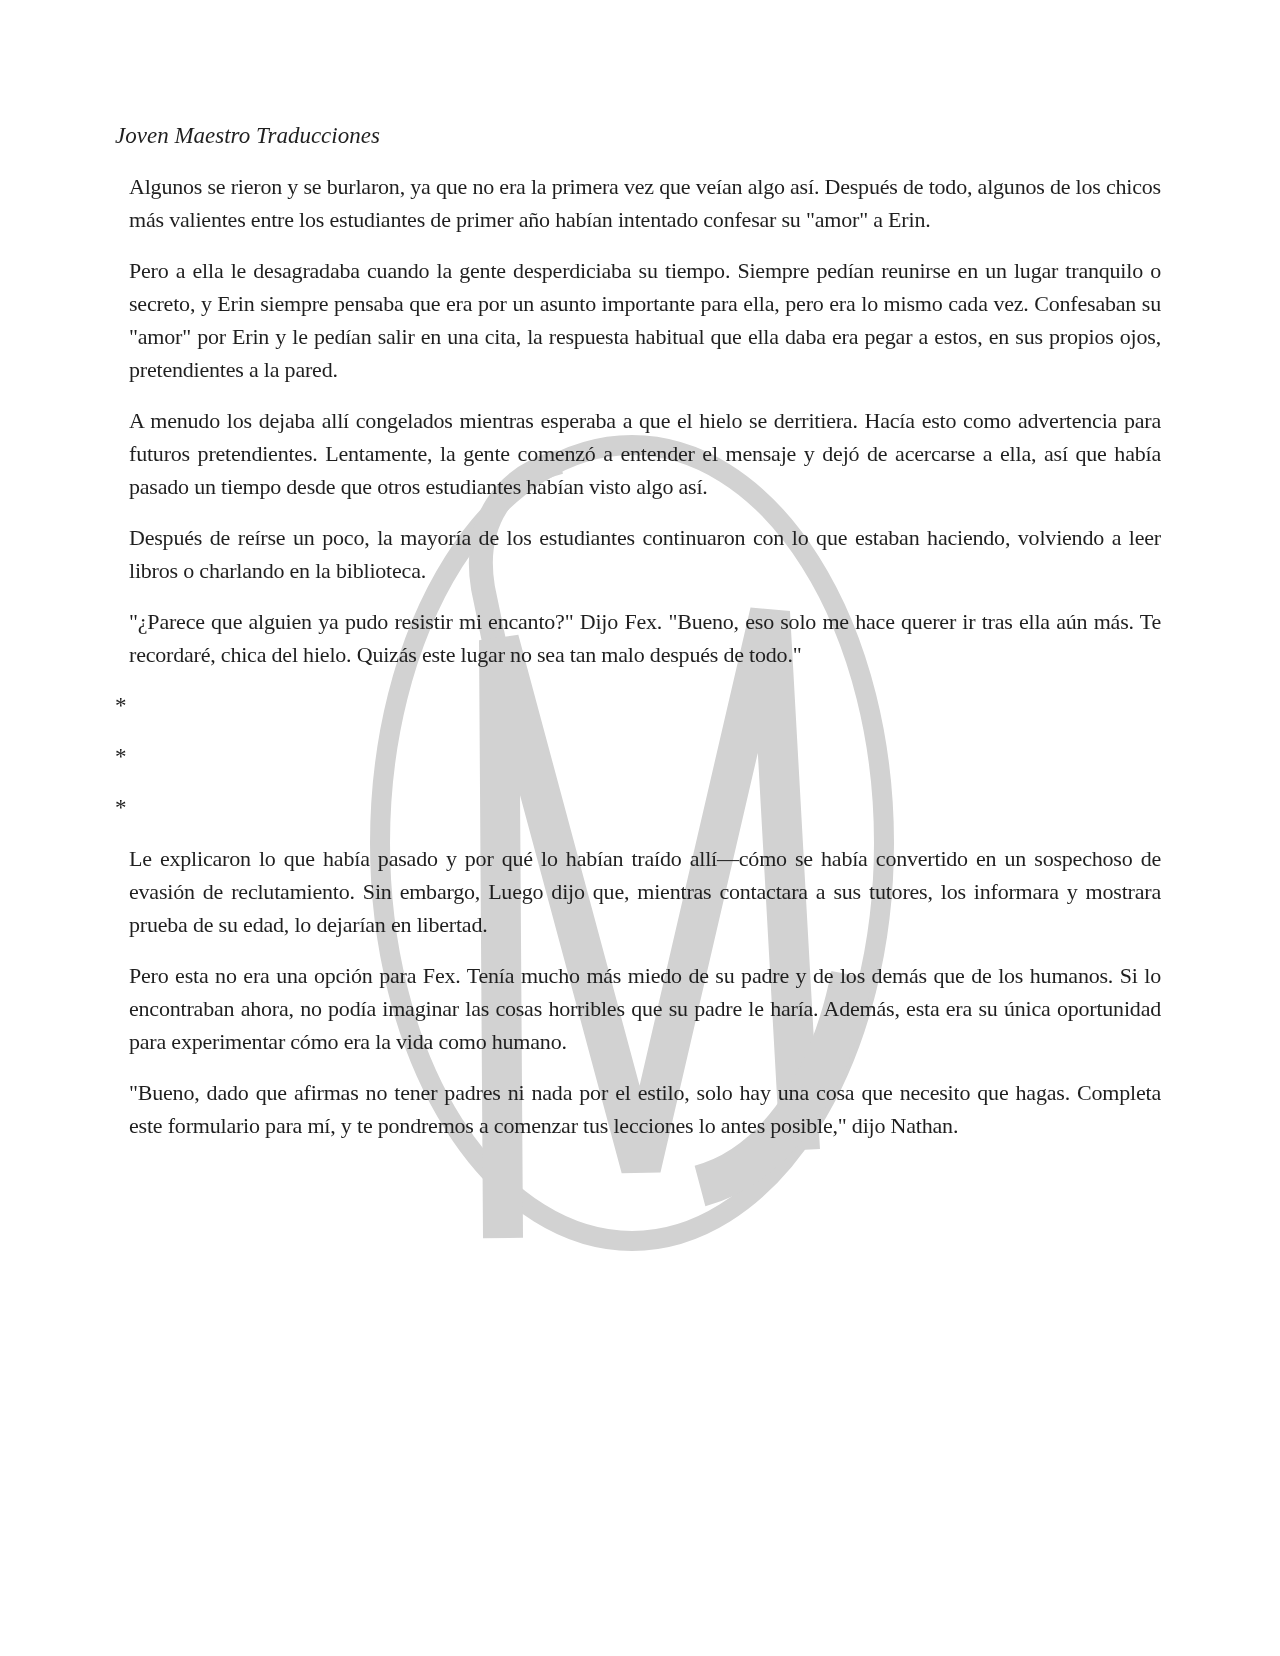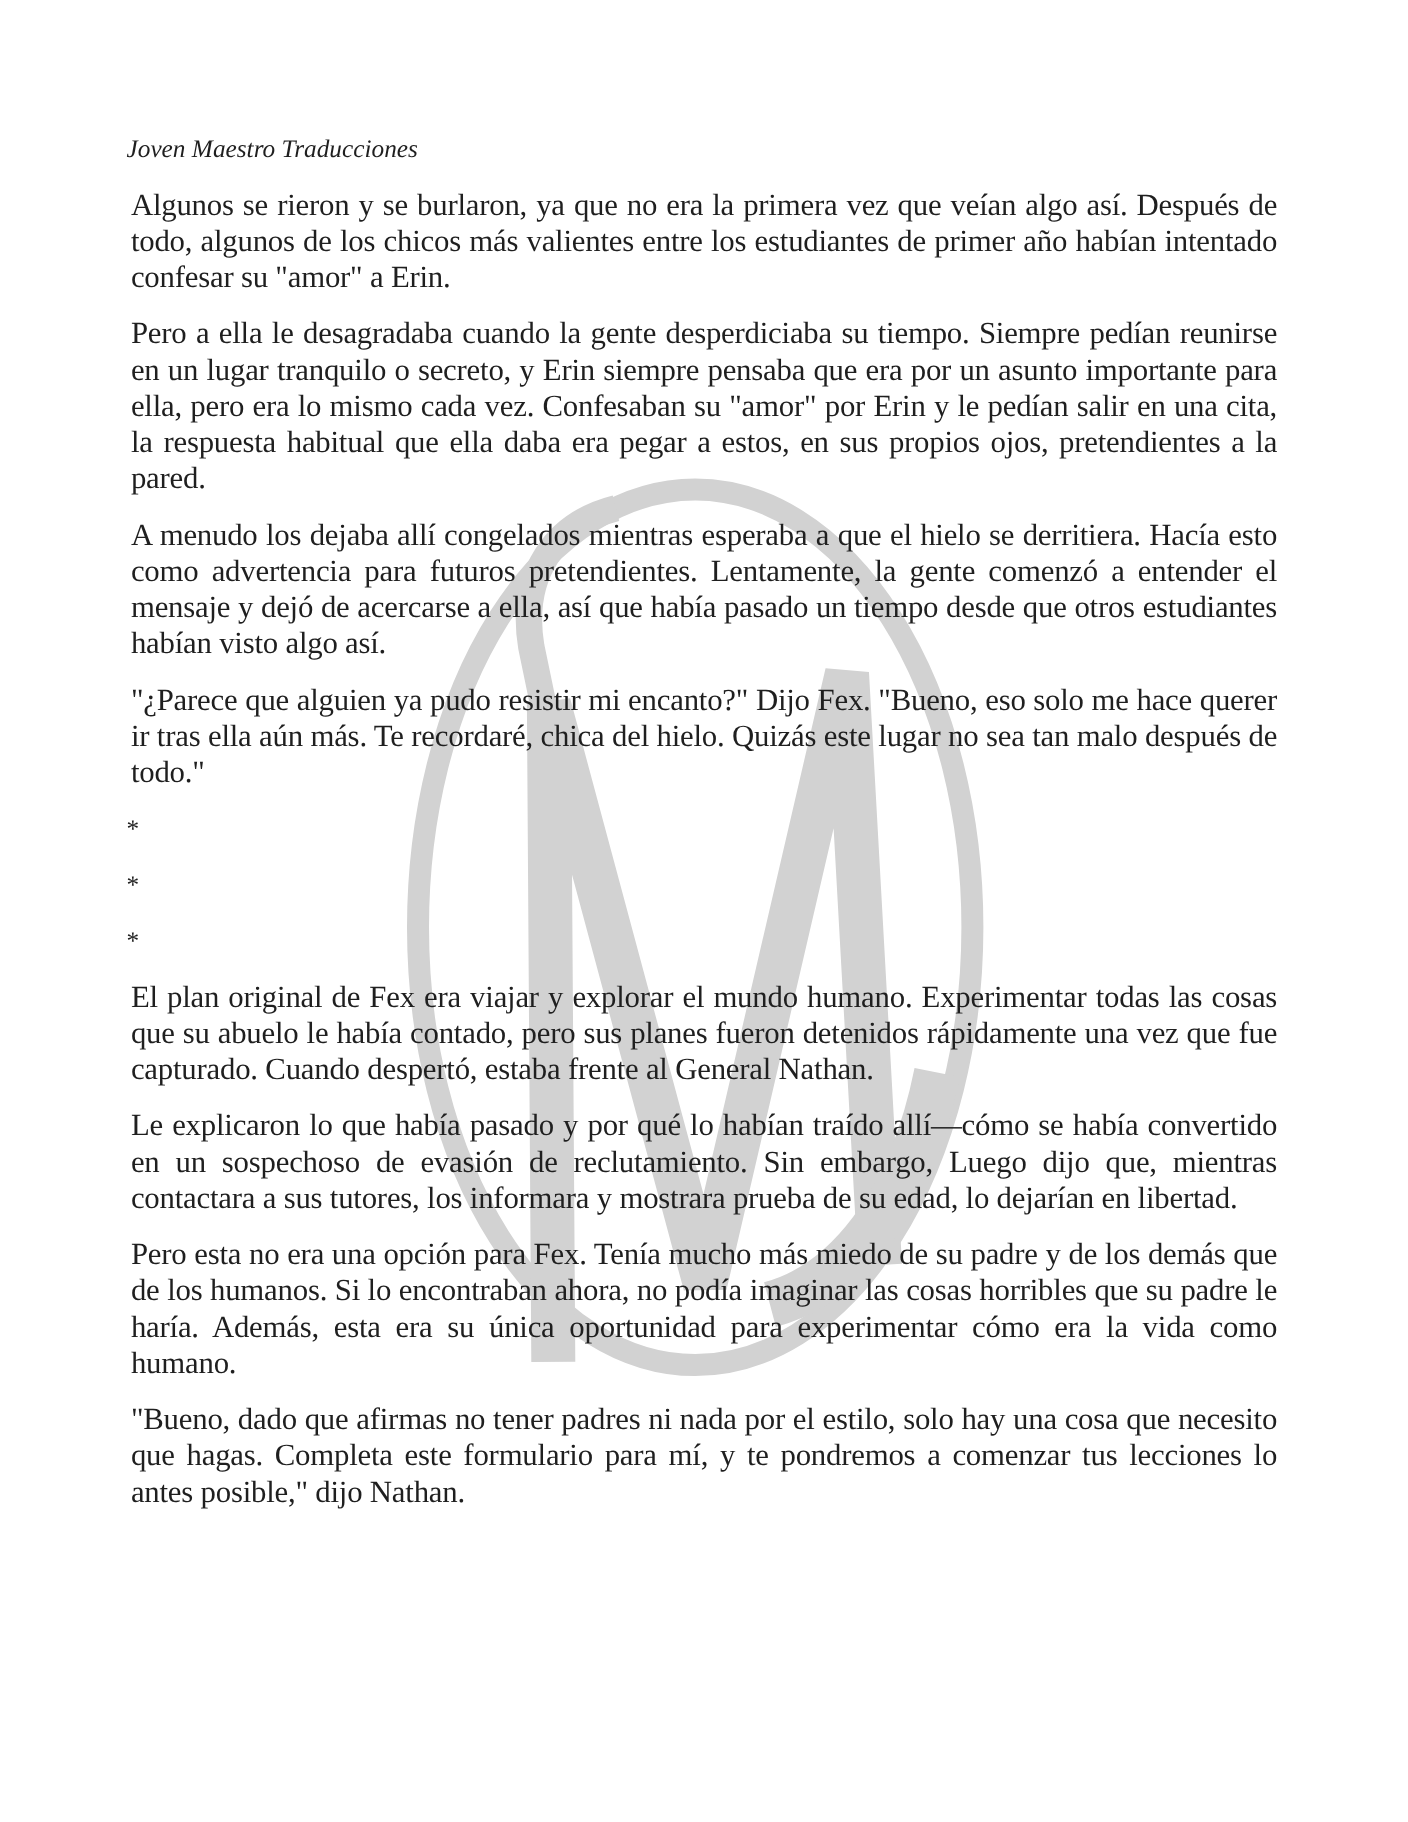--- a/index.html
+++ b/index.html
@@ -33,26 +33,26 @@
   }
   .doc-title {
     font-size: 23px;
     font-weight: normal;
     font-style: italic;
     line-height: 36px;
     color: #1f1f1f;
     margin: 0 0 16px 0;
   }
   p.body-par {
-    font-size: 28px;
+    font-size: 22px;
     line-height: 33px;
     letter-spacing: -0.2px;
     text-align: justify;
     color: #1f1f1f;
-    margin: 0 0 18px 4px;
+    margin: 0 0 18px 14px;
   }
   p.sep-par {
     font-size: 23px;
     line-height: 33px;
     text-align: left;
     color: #1f1f1f;
     margin: 0 0 18px 0;
   }
 </style>
 </head>
@@ -72,21 +72,21 @@
     </g>
   </svg>
 </div>
 
 <div class="content">
   <h1 class="doc-title">Joven Maestro Traducciones</h1>
 
   <p class="body-par">Algunos se rieron y se burlaron, ya que no era la primera vez que veían algo así. Después de todo, algunos de los chicos más valientes entre los estudiantes de primer año habían intentado confesar su "amor" a Erin.</p>
   <p class="body-par">Pero a ella le desagradaba cuando la gente desperdiciaba su tiempo. Siempre pedían reunirse en un lugar tranquilo o secreto, y Erin siempre pensaba que era por un asunto importante para ella, pero era lo mismo cada vez. Confesaban su "amor" por Erin y le pedían salir en una cita, la respuesta habitual que ella daba era pegar a estos, en sus propios ojos, pretendientes a la pared.</p>
   <p class="body-par">A menudo los dejaba allí congelados mientras esperaba a que el hielo se derritiera. Hacía esto como advertencia para futuros pretendientes. Lentamente, la gente comenzó a entender el mensaje y dejó de acercarse a ella, así que había pasado un tiempo desde que otros estudiantes habían visto algo así.</p>
+  <p class="body-par">Después de reírse un poco, la mayoría de los estudiantes continuaron con lo que estaban haciendo, volviendo a leer libros o charlando en la biblioteca.</p>
   <p class="body-par">"¿Parece que alguien ya pudo resistir mi encanto?" Dijo Fex. "Bueno, eso solo me hace querer ir tras ella aún más. Te recordaré, chica del hielo. Quizás este lugar no sea tan malo después de todo."</p>
   <p class="sep-par">*</p>
   <p class="sep-par">*</p>
   <p class="sep-par">*</p>
-  <p class="body-par">El plan original de Fex era viajar y explorar el mundo humano. Experimentar todas las cosas que su abuelo le había contado, pero sus planes fueron detenidos rápidamente una vez que fue capturado. Cuando despertó, estaba frente al General Nathan.</p>
   <p class="body-par">Le explicaron lo que había pasado y por qué lo habían traído allí—cómo se había convertido en un sospechoso de evasión de reclutamiento. Sin embargo, Luego dijo que, mientras contactara a sus tutores, los informara y mostrara prueba de su edad, lo dejarían en libertad.</p>
   <p class="body-par">Pero esta no era una opción para Fex. Tenía mucho más miedo de su padre y de los demás que de los humanos. Si lo encontraban ahora, no podía imaginar las cosas horribles que su padre le haría. Además, esta era su única oportunidad para experimentar cómo era la vida como humano.</p>
   <p class="body-par">"Bueno, dado que afirmas no tener padres ni nada por el estilo, solo hay una cosa que necesito que hagas. Completa este formulario para mí, y te pondremos a comenzar tus lecciones lo antes posible," dijo Nathan.</p>
 </div>
 
 </body></html>

